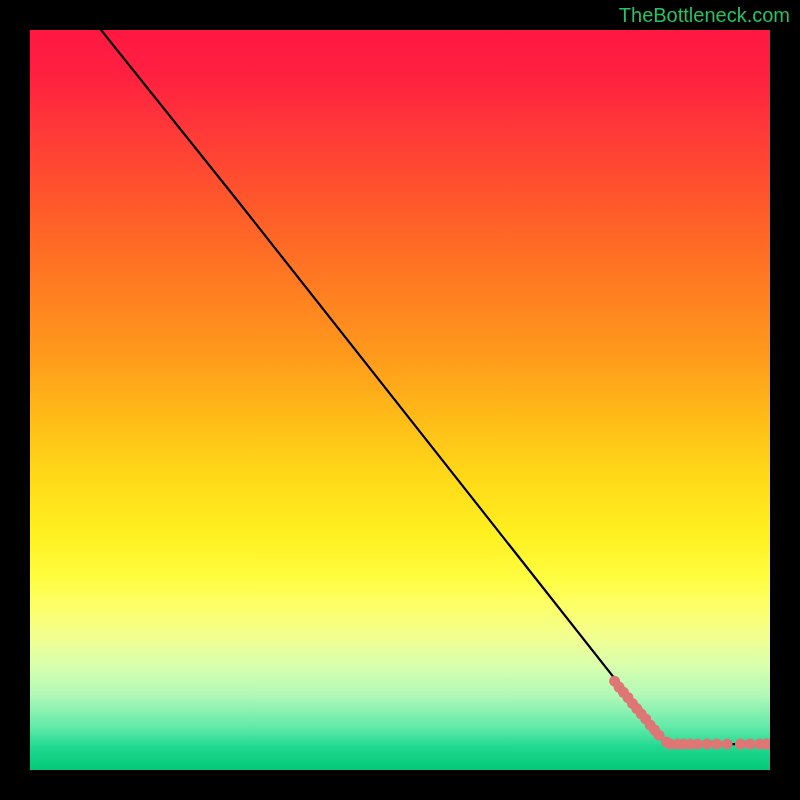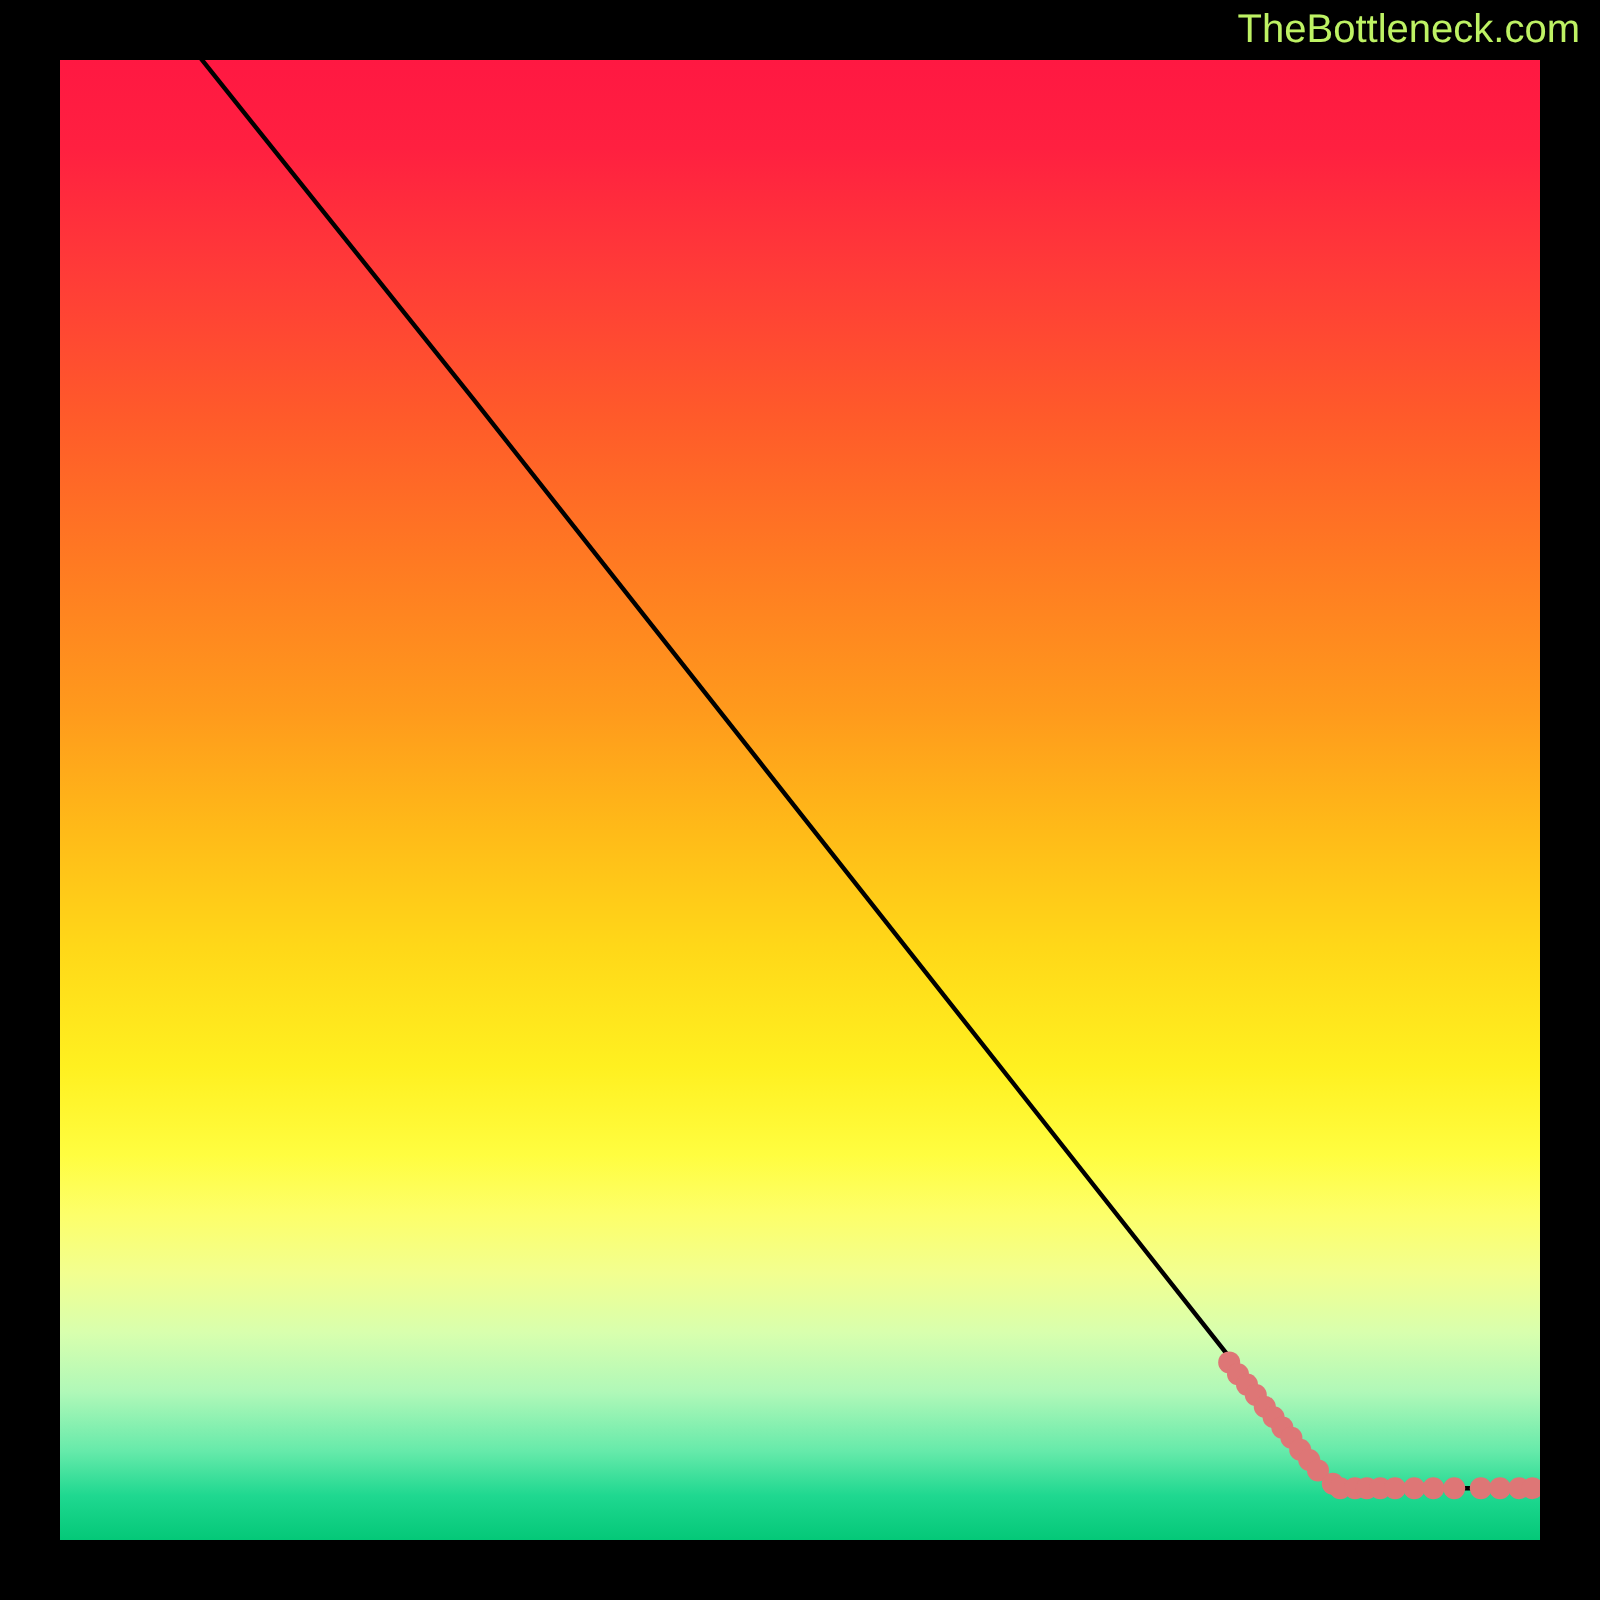--- a/index.html
+++ b/index.html
@@ -8,21 +8,21 @@
     height: 800px;
     background: #000;
     position: relative;
     font-family: Arial, sans-serif;
     overflow: hidden;
   }
   .watermark {
     position: absolute;
     top: 4px;
     right: 10px;
-    color: #bef264;
+    color: #22c55e;
     font-size: 20px;
     font-weight: 500;
     z-index: 10;
   }
   .plot-area {
     position: absolute;
     left: 30px;
     top: 30px;
     width: 740px;
     height: 740px;

